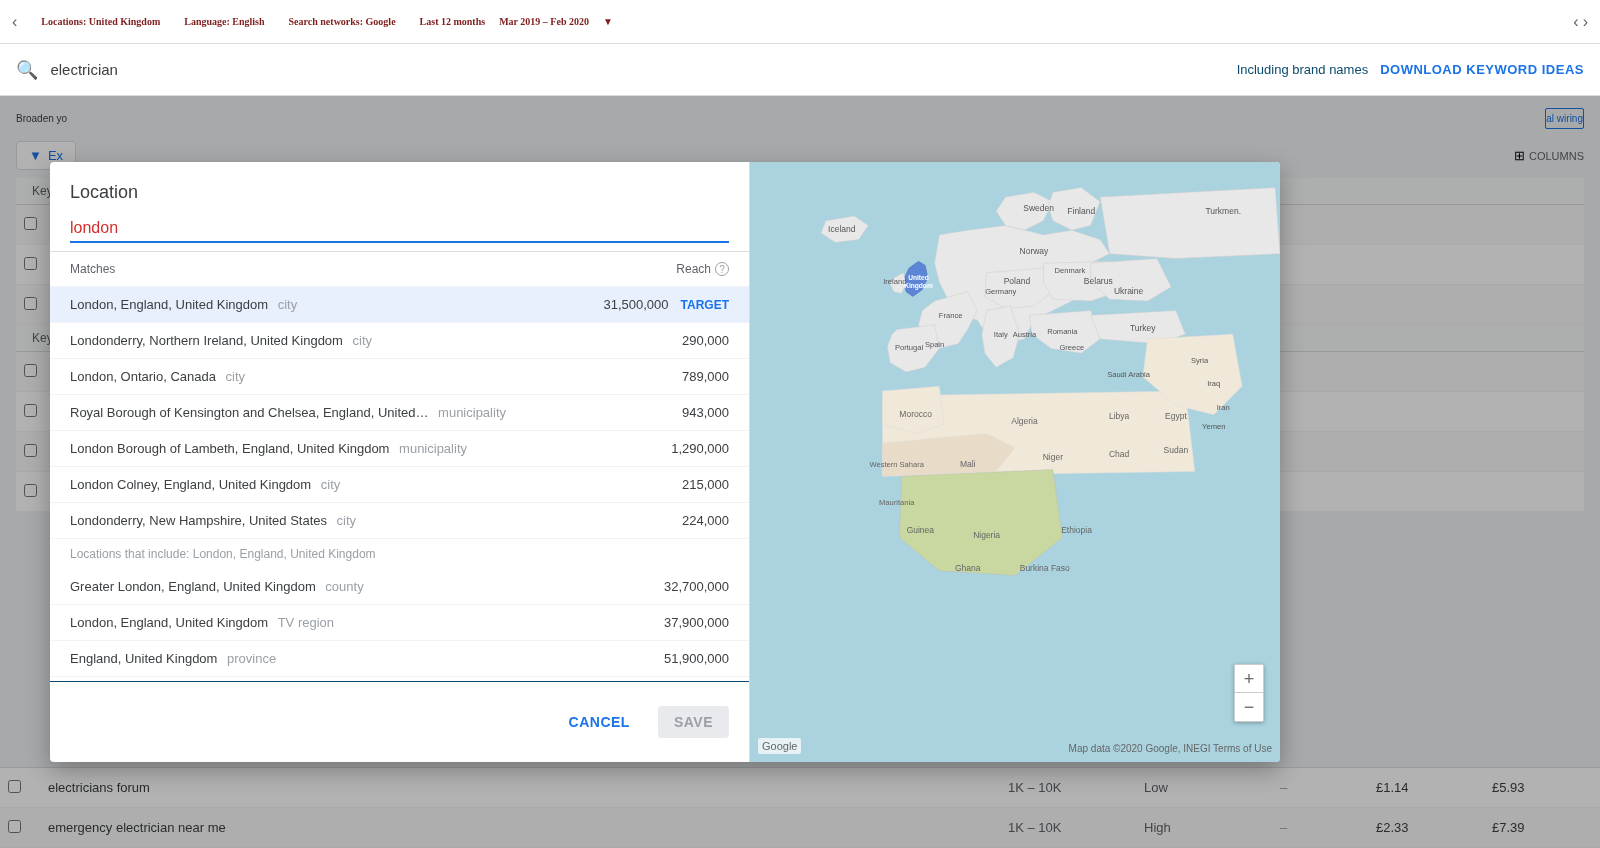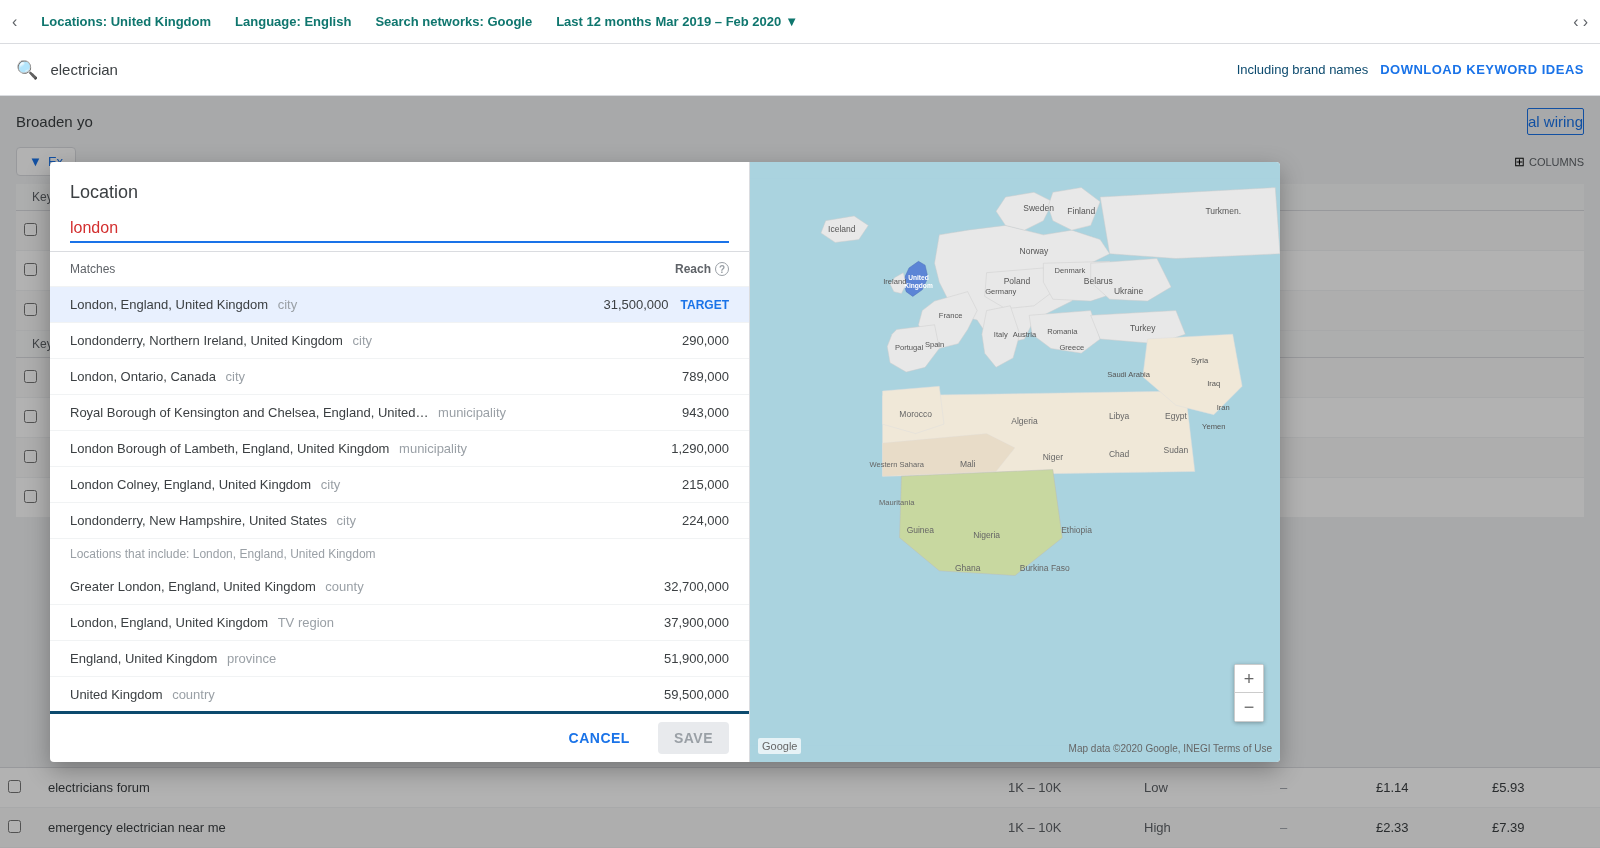--- a/index.html
+++ b/index.html
@@ -4,42 +4,42 @@
   <style>
     * { box-sizing: border-box; margin: 0; padding: 0; }
     body { font-family: Arial, sans-serif; font-size: 13px; background: #f1f3f4; overflow: hidden; width: 1600px; height: 848px; position: relative; }
 
     
     .top-bar {
       display: flex; align-items: center; height: 44px; background: #fff;
       border-bottom: 1px solid #dadce0; padding: 0 12px; gap: 24px;
     }
     .top-bar-arrow { color: #5f6368; cursor: pointer; font-size: 16px; }
-    .top-bar-item { font-size: 13px; color: #0f766e; }
+    .top-bar-item { font-size: 10px; color: #7f1d1d; font-family: Liberation Serif, serif; }
     .top-bar-item span { font-weight: 600; }
-    .top-bar-date { display: flex; align-items: flex-start; gap: 4px; }
+    .top-bar-date { display: flex; align-items: flex-start; gap: 14px; }
     .top-bar-nav { display: flex; gap: 4px; margin-left: auto; }
     .top-bar-nav button { background: none; border: none; cursor: pointer; color: #5f6368; font-size: 16px; }
 
     
     .search-bar {
       display: flex; align-items: center; height: 52px; background: #fff;
       border-bottom: 1px solid #dadce0; padding: 0 16px; gap: 12px;
     }
     .search-icon-wrap { color: #5f6368; font-size: 18px; }
     .search-term { font-size: 15px; color: #3c4043; flex: 1; }
     .brand-names { color: #0c4a6e; font-size: 13px; }
     .download-btn { margin-left: auto; color: #1a73e8; font-size: 13px; font-weight: 600; cursor: pointer; letter-spacing: 0.5px; }
 
     
     .content-area { display: flex; height: calc(848px - 96px); position: relative; }
 
     
     .bg-content { width: 100%; padding: 12px 16px; }
-    .broaden-row { display: flex; align-items: center; gap: 8px; margin-bottom: 12px; font-size: 15px; color: #3c4043; }
+    .broaden-row { display: flex; align-items: center; gap: 8px; margin-bottom: 12px; font-size: 10px; color: #3c4043; }
     .filter-btn { display: flex; align-items: center; gap: 6px; padding: 6px 12px; border: 1px solid #dadce0; border-radius: 4px; background: #fff; cursor: pointer; color: #1a73e8; }
     .table-row { display: flex; align-items: center; height: 40px; background: #fff; border-bottom: 1px solid #f1f3f4; padding: 0 8px; gap: 16px; font-size: 13px; color: #3c4043; }
     .table-row:nth-child(even) { background: #fafafa; }
     .col-check { width: 24px; }
     .col-keyword-gray { width: 200px; color: #3c4043; }
 
     
     .overlay-backdrop {
       position: absolute; top: 0; left: 0; width: 100%; height: 100%;
       background: rgba(0,0,0,0.3); z-index: 10;
@@ -64,40 +64,40 @@
       font-size: 16px; color: #d32f2f; padding: 4px 0; outline: none;
       background: transparent; font-family: Arial, sans-serif;
     }
 
     
     .results-header {
       display: flex; align-items: center; padding: 10px 20px; font-size: 12px;
       color: #5f6368; border-bottom: 1px solid #f1f3f4; background: #fff;
     }
     .results-header .col-matches { flex: 1; }
-    .results-header .col-reach { display: flex; align-items: flex-start; gap: 4px; font-weight: bold; }
+    .results-header .col-reach { display: flex; align-items: flex-start; gap: 4px; }
 
     
     .results-list { flex: 1; overflow-y: auto; }
     .result-item {
       display: flex; align-items: center; padding: 10px 20px;
       border-bottom: 1px solid #f1f3f4; cursor: pointer; justify-content: flex-end;
     }
     .result-item.selected { background: #e8f0fe; }
     .result-item .item-name { flex: 1; font-size: 13px; color: #3c4043; }
     .result-item .item-name .item-type { color: #9aa0a6; margin-left: 6px; }
     .result-item .item-reach { font-size: 13px; color: #3c4043; width: 100px; text-align: right; }
     .result-item .item-target { color: #1a73e8; font-size: 12px; font-weight: 700; margin-left: 12px; }
 
     .section-divider { padding: 8px 20px; font-size: 12px; color: #9aa0a6; background: #fff; }
 
     
     .modal-footer {
       display: flex; justify-content: flex-end; align-items: center;
-      padding: 8px 20px; gap: 12px; border-top: 3px solid #0c4a6e;
+      padding: 24px 20px; gap: 12px; border-top: 1px solid #0c4a6e;
     }
     .cancel-btn {
       background: none; border: none; color: #1a73e8; font-size: 14px;
       font-weight: 600; cursor: pointer; padding: 8px 16px; letter-spacing: 0.5px;
     }
     .save-btn {
       background: #e8eaed; border: none; color: #9aa0a6; font-size: 14px;
       font-weight: 600; cursor: pointer; padding: 8px 16px; border-radius: 4px;
       letter-spacing: 0.5px;
     }

